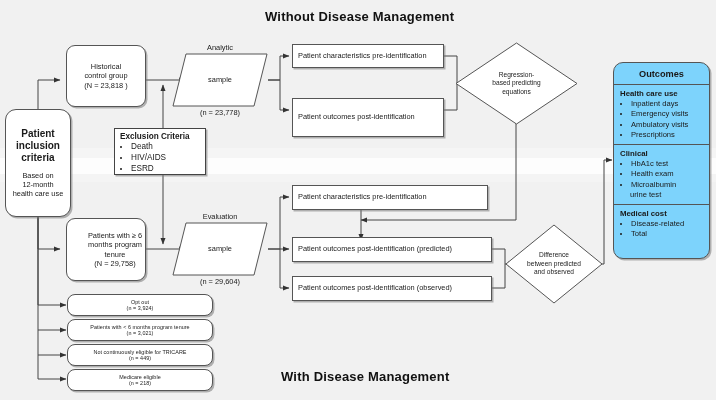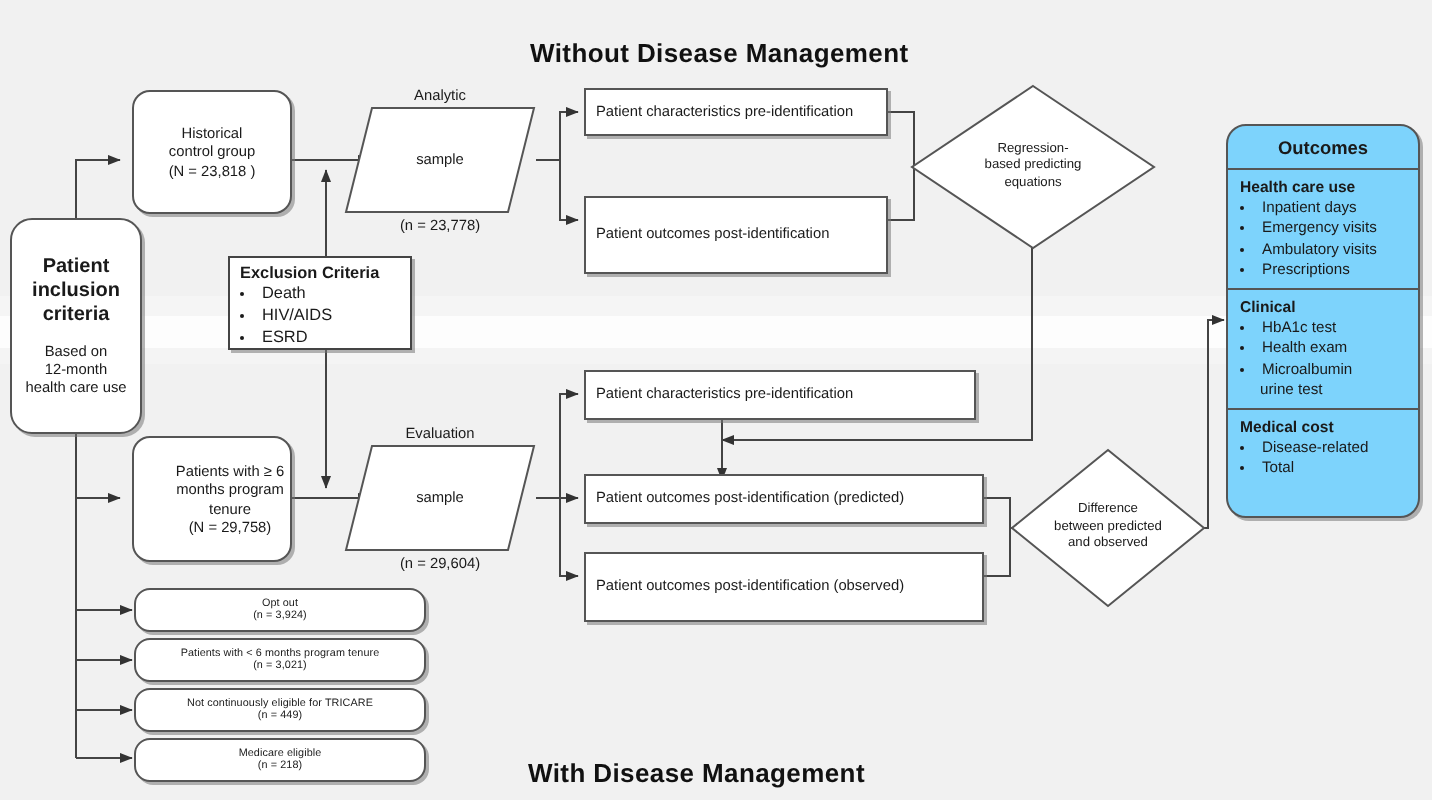--- a/index.html
+++ b/index.html
@@ -18,21 +18,21 @@
         border:1px solid #555;display:flex;flex-direction:column;
         align-items:center;justify-content:center;text-align:center;
         line-height:1.18;box-shadow:1.5px 1.5px 0 rgba(120,120,120,.55);}
   .rect{border-radius:0;}
   .round{border-radius:9px;}
   .tiny{font-size:5.4px;letter-spacing:.01em;}
   .sm{font-size:7.4px;}
   .md{font-size:10px;}
   .bold{font-weight:bold;}
   .title{position:absolute;font-weight:bold;font-size:13px;letter-spacing:.2px;
-         color:#111;white-space:nowrap;margin-top:10px;}
+         color:#111;white-space:nowrap;}
   .paraWrap{position:absolute;}
   .paraWrap svg{position:absolute;left:0;top:0;}
   .paraTxt{position:absolute;left:0;top:0;width:100%;height:100%;
            display:flex;flex-direction:column;align-items:center;justify-content:center;
            font-size:7.4px;line-height:1.25;text-align:center;gap:23px;}
   .diaWrap{position:absolute;}
   .diaWrap svg{position:absolute;left:0;top:0;}
   .diaTxt{position:absolute;left:0;top:0;width:100%;height:100%;
           display:flex;flex-direction:column;align-items:center;justify-content:center;
           font-size:6.6px;line-height:1.3;text-align:center;}
@@ -102,21 +102,21 @@
       <path d="M361,210 L361,240" marker-end="url(#ah)"></path>
 
       <path d="M492,249 L505,249 L505,264 L514,264" marker-end="url(#ah)"></path>
       <path d="M492,288 L505,288 L505,264"></path>
 
       <path d="M595,264 L604,264 L604,160 L612,160" marker-end="url(#ah)"></path>
     </g>
   </svg>
 
   <div class="title" style="left:265px;top:9px;">Without Disease Management</div>
-  <div class="title" style="left:264px;top:369px;">With Disease Management</div>
+  <div class="title" style="left:281px;top:369px;">With Disease Management</div>
 
   <div class="node round" style="left:5px;top:109px;width:66px;height:108px;border-radius:11px;">
     <div class="md bold line1">Patient</div>
     <div class="md bold line1">inclusion</div>
     <div class="md bold line1">criteria</div>
     <div style="height:7px"></div>
     <div class="sm line1">Based on</div>
     <div class="sm line1">12-month</div>
     <div class="sm line1">health care use</div>
   </div>
@@ -185,21 +185,21 @@
   </div>
 
   <div class="node rect" style="left:292px;top:185px;width:196px;height:25px;align-items:flex-start;padding-left:5px;">
     <span class="sm">Patient characteristics pre-identification</span>
   </div>
 
   <div class="node rect" style="left:292px;top:237px;width:200px;height:25px;align-items:flex-start;padding-left:5px;">
     <span class="sm">Patient outcomes post-identification (predicted)</span>
   </div>
 
-  <div class="node rect" style="left:292px;top:276px;width:200px;height:35px;align-items:flex-start;padding-left:5px;">
+  <div class="node rect" style="left:292px;top:276px;width:200px;height:25px;align-items:flex-start;padding-left:5px;">
     <span class="sm">Patient outcomes post-identification (observed)</span>
   </div>
 
   <div class="diaWrap" style="left:505px;top:224px;width:98px;height:80px;">
     <svg width="98" height="80" viewBox="0 0 98 80">
       <polygon points="49,1 97,40 49,79 1,40" fill="#fff" stroke="#555" stroke-width="1"></polygon>
     </svg>
     <div class="diaTxt">
       <div>Difference</div>
       <div>between predicted</div>

